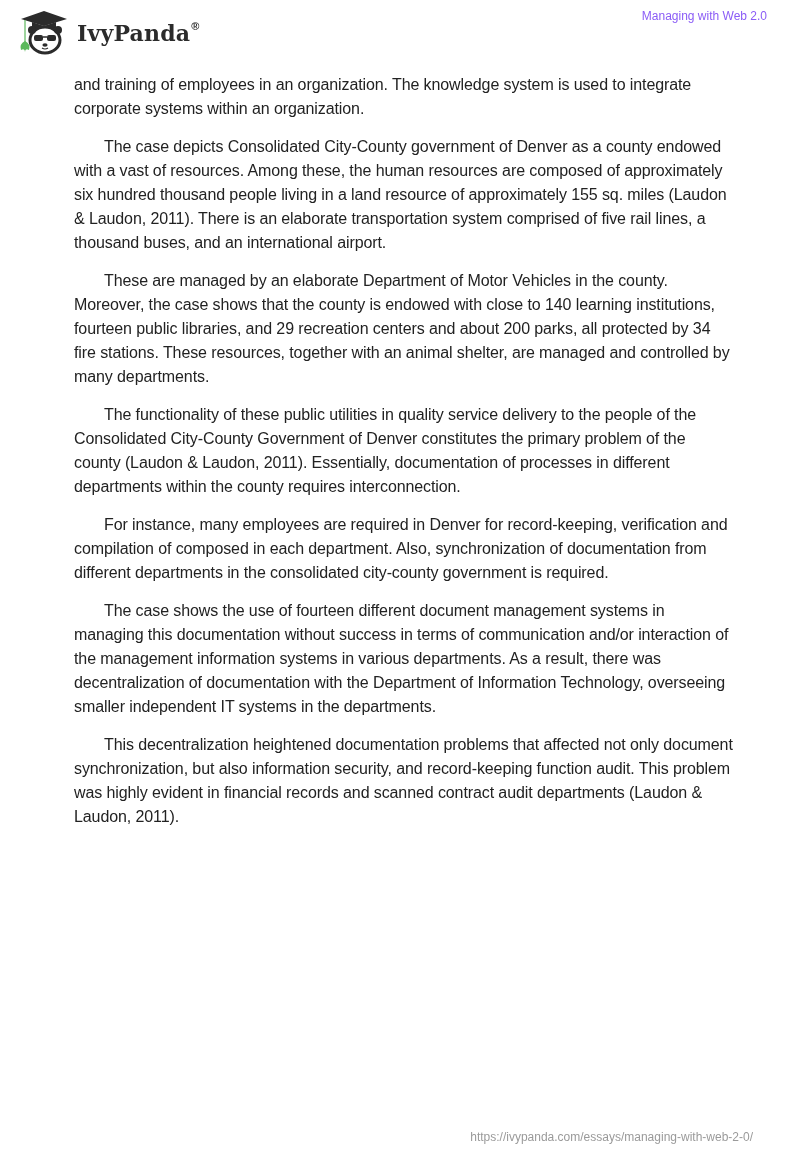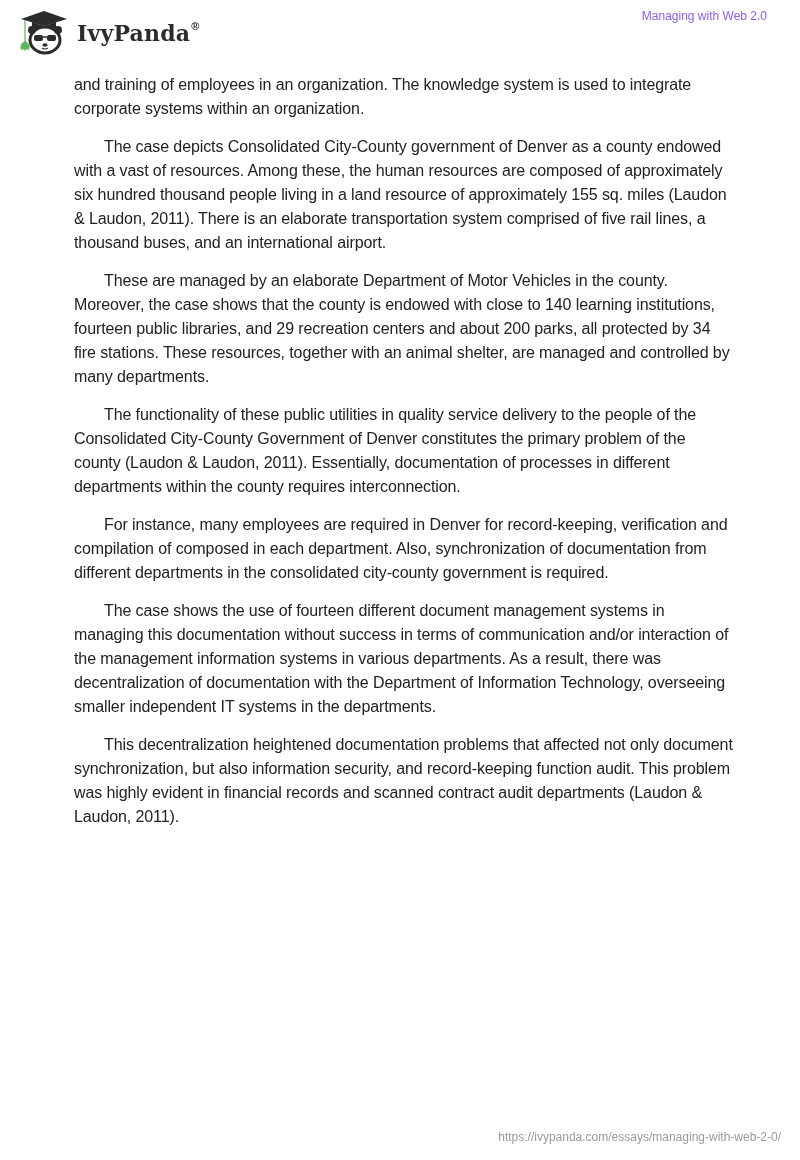--- a/index.html
+++ b/index.html
@@ -73,21 +73,21 @@
       font-size: 16px;
       line-height: 24px;
       color: #222222;
       letter-spacing: -0.1px;
     }
     .content p.indent {
       text-indent: 30px;
     }
     .footer-url {
       position: absolute;
-      right: 19px;
+      right: 47px;
       top: 1130px;
       font-size: 12px;
       color: #9a9a9a;
       text-decoration: none;
       font-family: "Liberation Sans", sans-serif;
     }
   </style>
 </head>
 <body>
 

